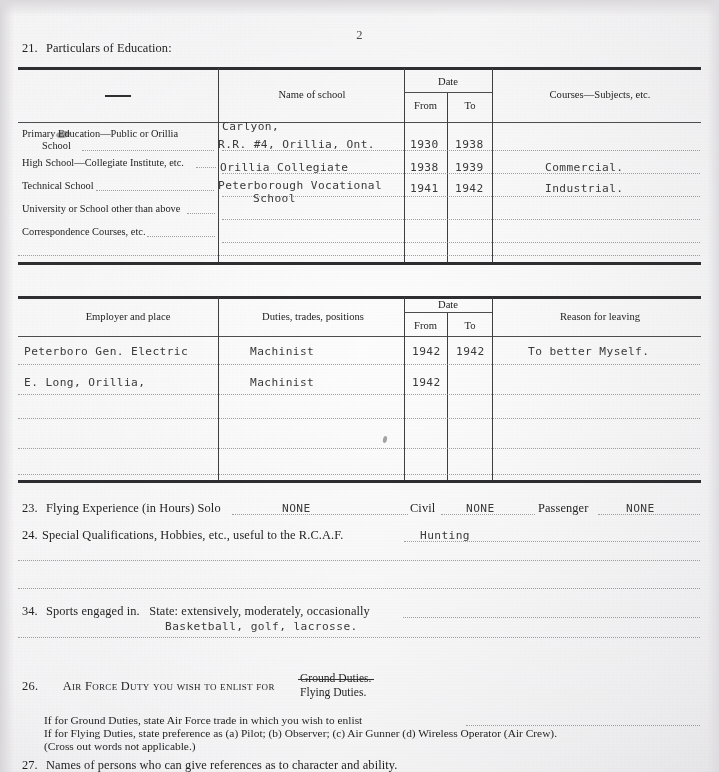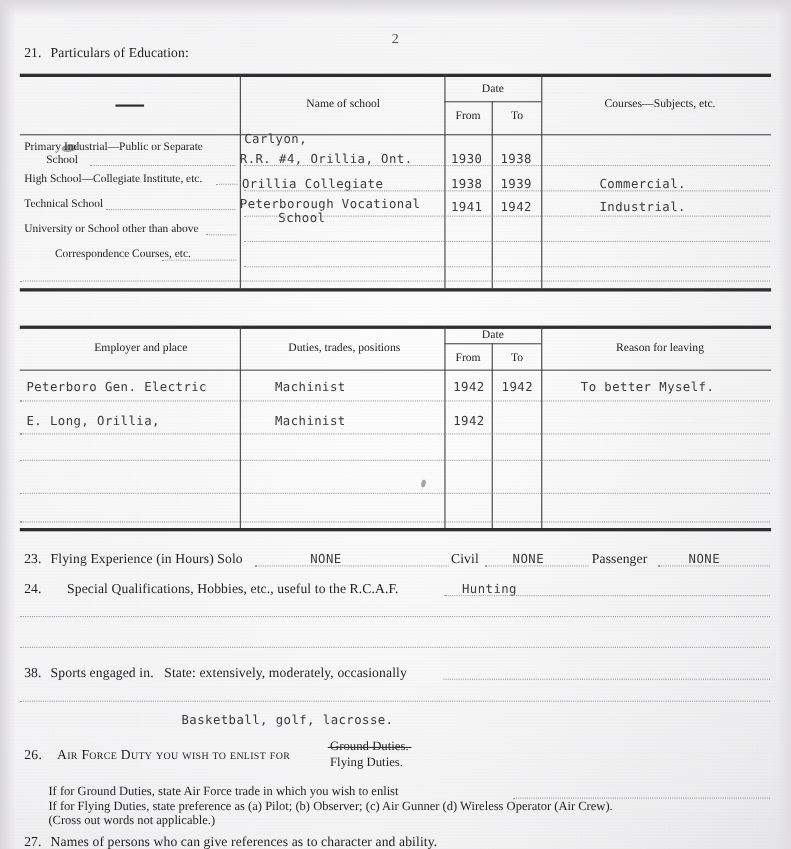--- a/index.html
+++ b/index.html
@@ -145,34 +145,34 @@
 
   <div class="dash" style="left:105px; top:95px;"></div>
   <div class="thlabel" style="left:248px; top:89px; width:128px;">Name of school</div>
   <div class="thlabel" style="left:404px; top:76px; width:88px;">Date</div>
   <div class="thlabel" style="left:404px; top:100px; width:43px;">From</div>
   <div class="thlabel" style="left:448px; top:100px; width:44px;">To</div>
   <div class="thlabel" style="left:510px; top:89px; width:180px;">Courses—Subjects, etc.</div>
 
   <div class="blot" style="left:56px; top:131px; width:14px; height:7px; transform:rotate(-8deg);"></div>
 
-  <div class="rowlabel" style="left:22px; top:128px;">Primary Industrial—Public or Separate</div>
+  <div class="rowlabel" style="left:22px; top:128px;">Primary Education—Public or Orillia</div>
   <div class="rowlabel" style="left:42px; top:140px;">School</div>
   <div class="dots" style="left:82px; top:150px; width:132px;"></div>
 
   <div class="rowlabel" style="left:22px; top:157px;">High School—Collegiate Institute, etc.</div>
   <div class="dots" style="left:196px; top:167px; width:20px;"></div>
 
   <div class="rowlabel" style="left:22px; top:180px;">Technical School</div>
   <div class="dots" style="left:96px; top:190px; width:118px;"></div>
 
   <div class="rowlabel" style="left:22px; top:203px;">University or School other than above</div>
   <div class="dots" style="left:187px; top:213px; width:28px;"></div>
 
-  <div class="rowlabel" style="left:22px; top:226px;margin-left:28px;">Correspondence Courses, etc.</div>
+  <div class="rowlabel" style="left:22px; top:226px;">Correspondence Courses, etc.</div>
   <div class="dots" style="left:147px; top:236px; width:68px;"></div>
 
   <div class="dots" style="left:222px; top:150px; width:478px;"></div>
   <div class="dots" style="left:222px; top:173px; width:478px;"></div>
   <div class="dots" style="left:222px; top:196px; width:478px;"></div>
   <div class="dots" style="left:222px; top:219px; width:478px;"></div>
   <div class="dots" style="left:222px; top:242px; width:478px;"></div>
   <div class="dots" style="left:18px; top:255px; width:682px;"></div>
 
   <div class="tw" style="left:222px; top:120px;">Carlyon,</div>
@@ -235,39 +235,39 @@
   <div class="tw" style="left:282px; top:502px;">NONE</div>
   <div class="qnum" style="left:410px; top:501px;">Civil</div>
   <div class="dots" style="left:441px; top:514px; width:94px;"></div>
   <div class="tw" style="left:466px; top:502px;">NONE</div>
   <div class="qnum" style="left:538px; top:501px;">Passenger</div>
   <div class="dots" style="left:598px; top:514px; width:102px;"></div>
   <div class="tw" style="left:626px; top:502px;">NONE</div>
 
   <div class="qnum" style="left:22px; top:528px;">
     <span>24.</span>
-    <span style="margin-left:20px">Special Qualifications, Hobbies, etc., useful to the R.C.A.F.</span>
+    <span style="margin-left:1px">Special Qualifications, Hobbies, etc., useful to the R.C.A.F.</span>
   </div>
   <div class="dots" style="left:404px; top:541px; width:296px;"></div>
   <div class="tw" style="left:420px; top:529px;">Hunting</div>
 
   <div class="dots" style="left:18px; top:560px; width:682px;"></div>
   <div class="dots" style="left:18px; top:588px; width:682px;"></div>
 
   <div class="qnum" style="left:22px; top:604px;">
-    <span>38.</span>
+    <span>34.</span>
     <span style="margin-left:5px; white-space:pre;">Sports engaged in.   State: extensively, moderately, occasionally</span>
   </div>
   <div class="dots" style="left:403px; top:617px; width:297px;"></div>
-  <div class="tw" style="left:165px; top:648px;">Basketball, golf, lacrosse.</div>
+  <div class="tw" style="left:165px; top:620px;">Basketball, golf, lacrosse.</div>
   <div class="dots" style="left:18px; top:637px; width:682px;"></div>
 
   <div class="qnum smallcaps" style="left:22px; top:679px;">
     <span style="font-variant:normal">26.</span>
-    <span style="margin-left:10px">Air Force Duty you wish to enlist for</span>
+    <span style="margin-left:21px">Air Force Duty you wish to enlist for</span>
   </div>
   <div class="note" style="left:300px; top:672px;">
     <span class="strike">Ground Duties.</span>
   </div>
   <div class="note" style="left:300px; top:686px;text-align:right;">
     <span>Flying Duties.</span>
   </div>
 
   <div class="note" style="left:44px; top:714px; font-size:11.4px;">If for Ground Duties, state Air Force trade in which you wish to enlist</div>
   <div class="dots" style="left:466px; top:725px; width:234px;"></div>

